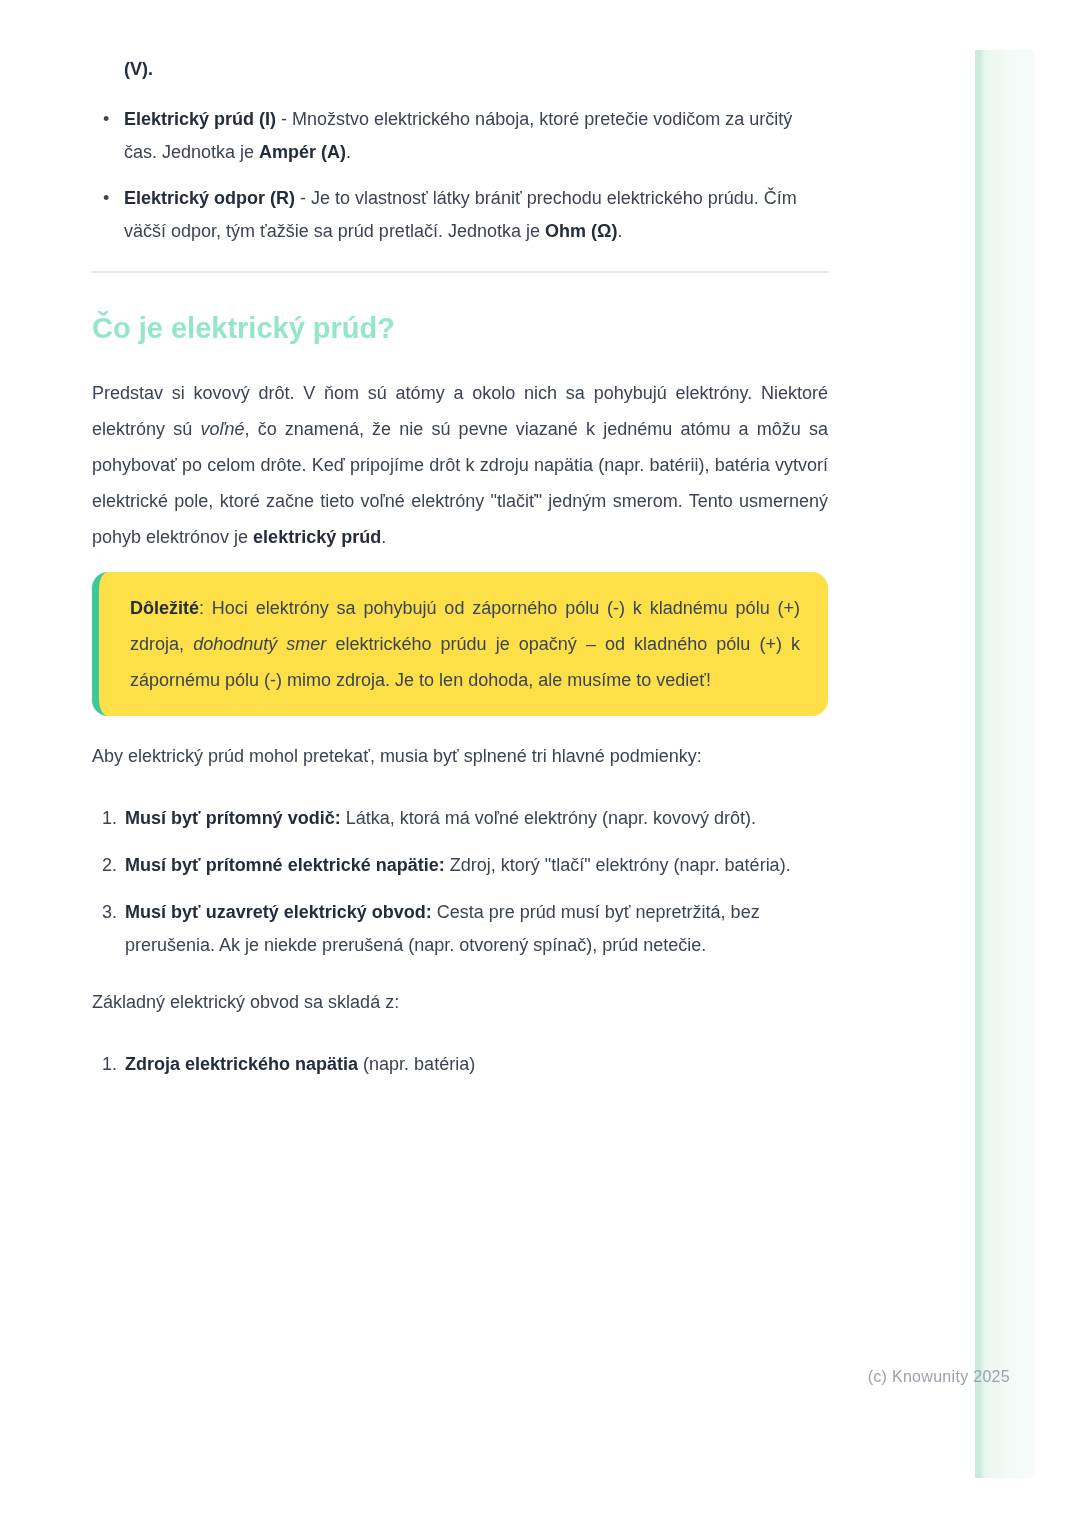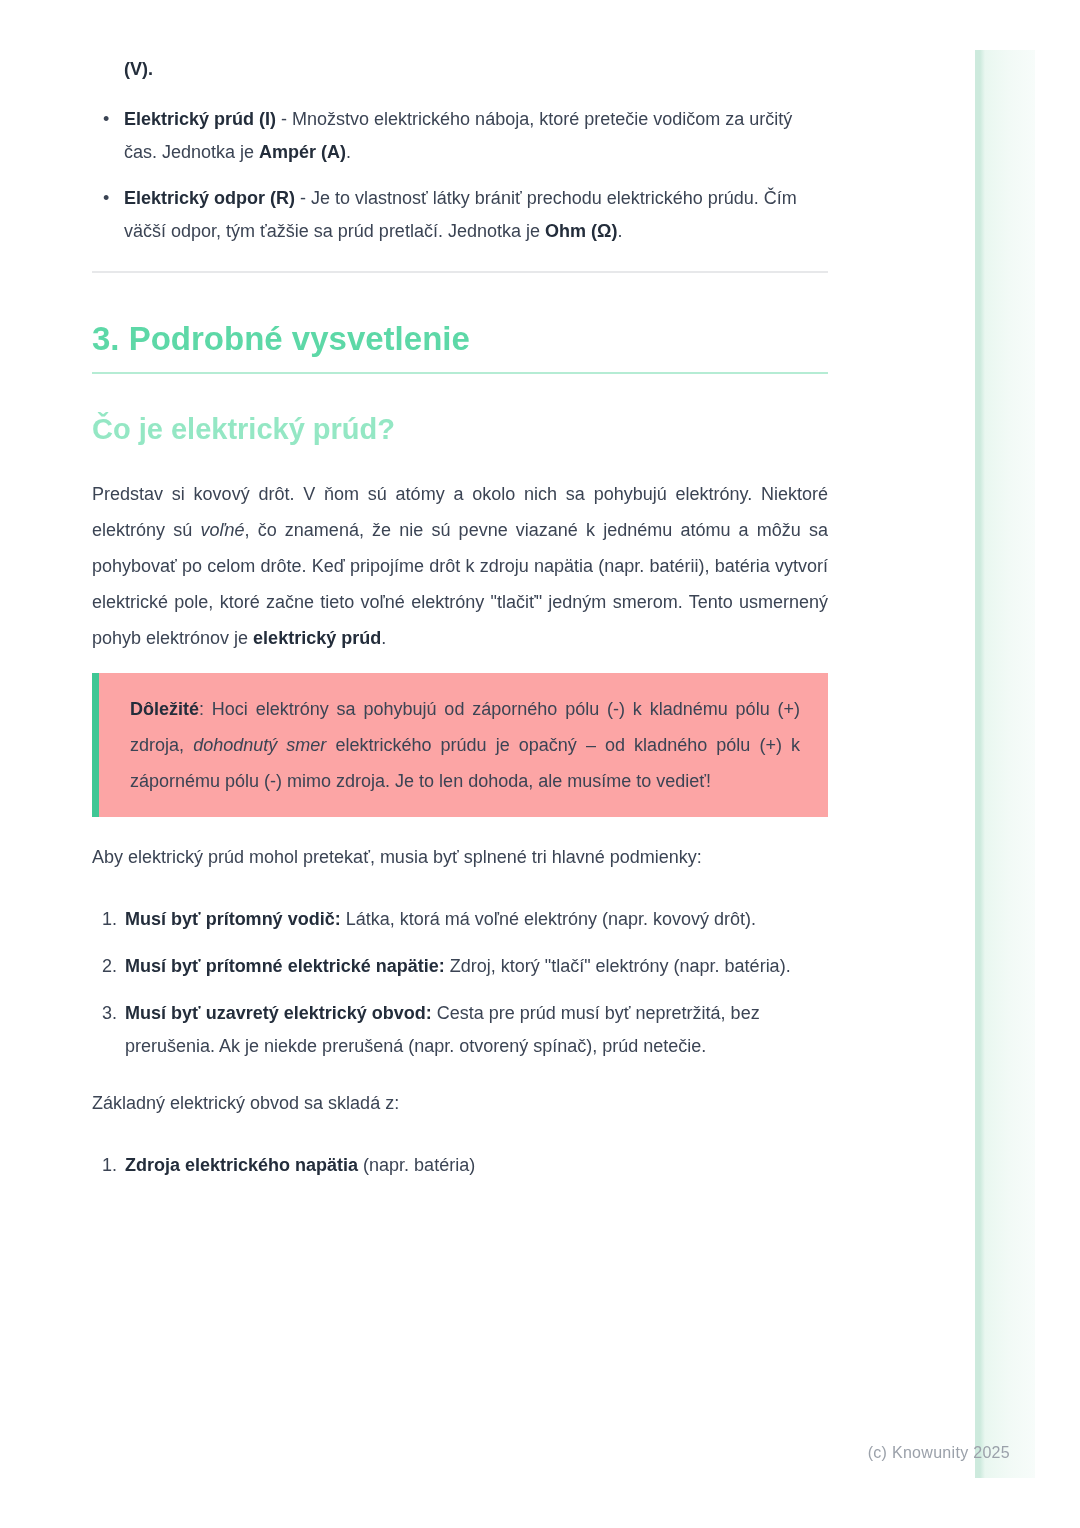--- a/index.html
+++ b/index.html
@@ -83,23 +83,23 @@
   h2.m-circ   { margin-top: 24px; }
 
   p.lead {
     margin-top: 32px;
     line-height: 36px;
     text-align: justify;
   }
 
   .callout {
     margin-top: 17px;
-    background: #fca5a5;
+    background: #fde047;
     border-left: 7px solid #3fc795;
-    border-radius: 0;
+    border-radius: 16px;
     padding: 18px 28px 18px 31px;
   }
   .callout p {
     line-height: 36px;
     text-align: justify;
   }
 
   p.intro-line {
     margin-top: 28px;
     line-height: 24px;
@@ -116,21 +116,21 @@
   ol.numbered li::before {
     content: counter(item) ".";
     position: absolute;
     left: 10px; top: 0;
     color: #3b4454;
   }
   ol.numbered.circuit { }
 
   .footer-credit {
     position: absolute;
-    top: 1444px;
+    top: 1368px;
     right: 70px;
     font-size: 16px;
     letter-spacing: 0.3px;
     color: #9ba1aa;
     z-index: 2;
   }
 </style>
 </head>
 <body>
 
@@ -142,21 +142,20 @@
 
     <p class="continuation"><strong>(V)</strong><span>.</span></p>
 
     <ul class="units">
       <li><strong>Elektrický prúd (I)</strong><span> - Množstvo elektrického náboja, ktoré pretečie vodičom za určitý čas. Jednotka je </span><strong>Ampér (A)</strong><span>.</span></li>
       <li><strong>Elektrický odpor (R)</strong><span> - Je to vlastnosť látky brániť prechodu elektrického prúdu. Čím väčší odpor, tým ťažšie sa prúd pretlačí. Jednotka je </span><strong>Ohm (Ω)</strong><span>.</span></li>
     </ul>
 
     <hr class="divider">
 
-    <h1 class="section-title">3. Podrobné vysvetlenie</h1>
 
     <h2 class="sub-heading m-what">Čo je elektrický prúd?</h2>
 
     <p class="lead"><span>Predstav si kovový drôt. V ňom sú atómy a okolo nich sa pohybujú elektróny. Niektoré elektróny sú </span><em>voľné</em><span>, čo znamená, že nie sú pevne viazané k jednému atómu a môžu sa pohybovať po celom drôte. Keď pripojíme drôt k zdroju napätia (napr. batérii), batéria vytvorí elektrické pole, ktoré začne tieto voľné elektróny "tlačiť" jedným smerom. Tento usmernený pohyb elektrónov je </span><strong>elektrický prúd</strong><span>.</span></p>
 
     <div class="callout">
       <p><strong>Dôležité</strong><span>: Hoci elektróny sa pohybujú od záporného pólu (-) k kladnému pólu (+) zdroja, </span><em>dohodnutý smer</em><span> elektrického prúdu je opačný – od kladného pólu (+) k zápornému pólu (-) mimo zdroja. Je to len dohoda, ale musíme to vedieť!</span></p>
     </div>
 
 

